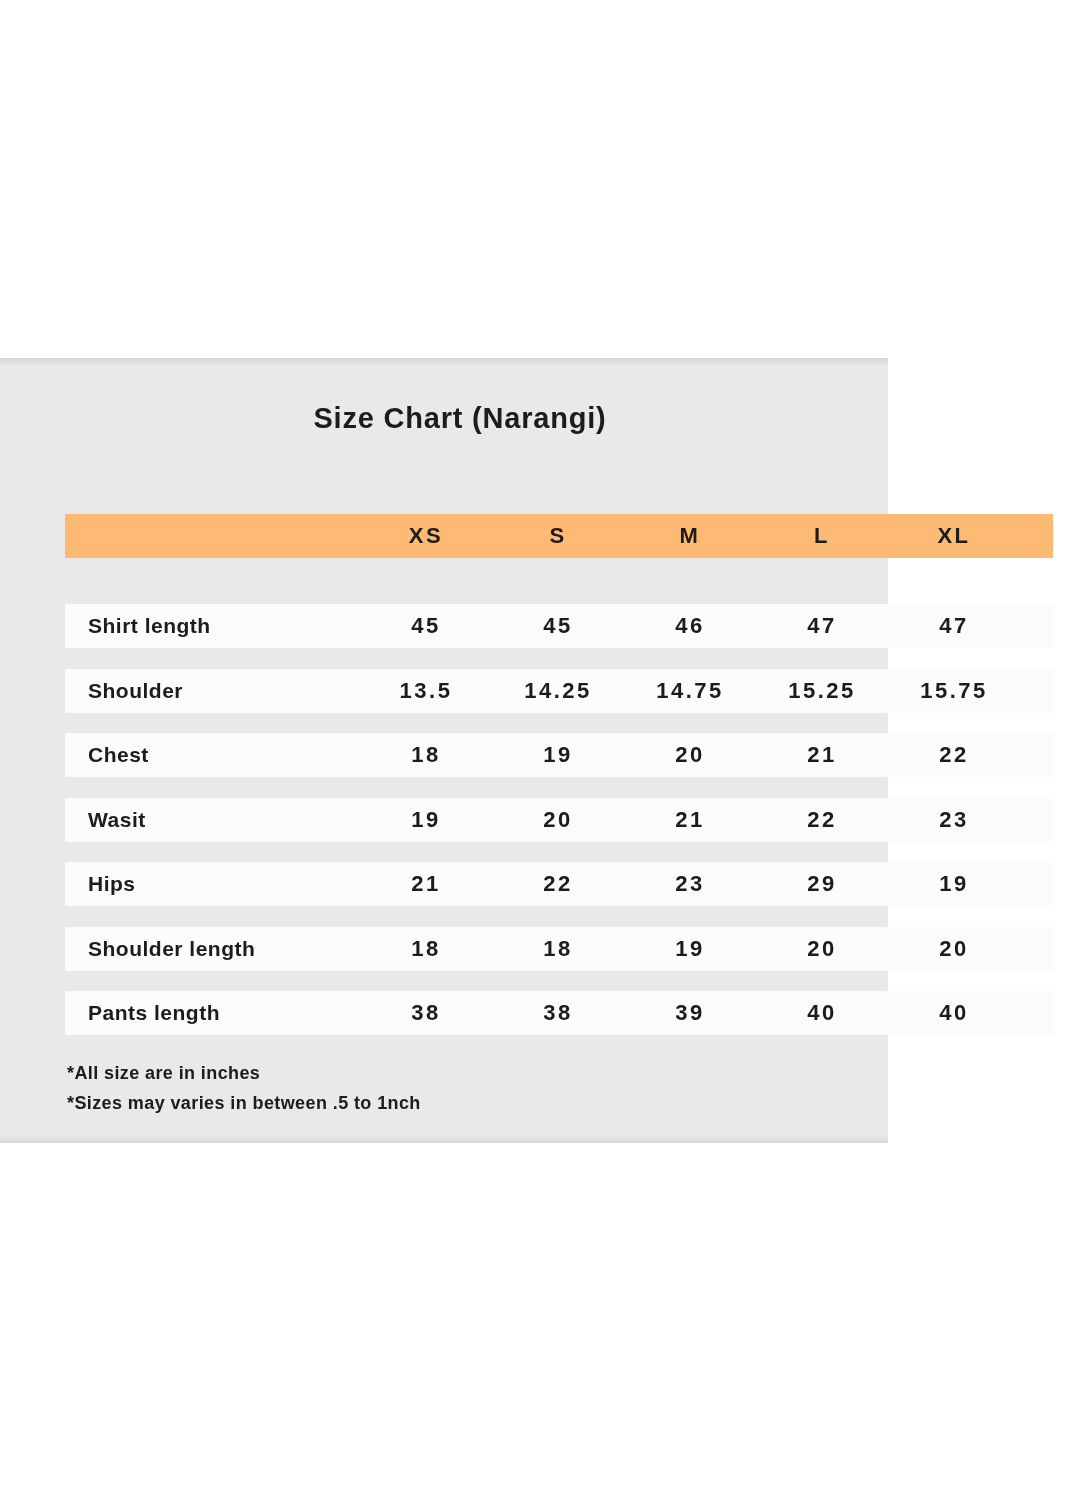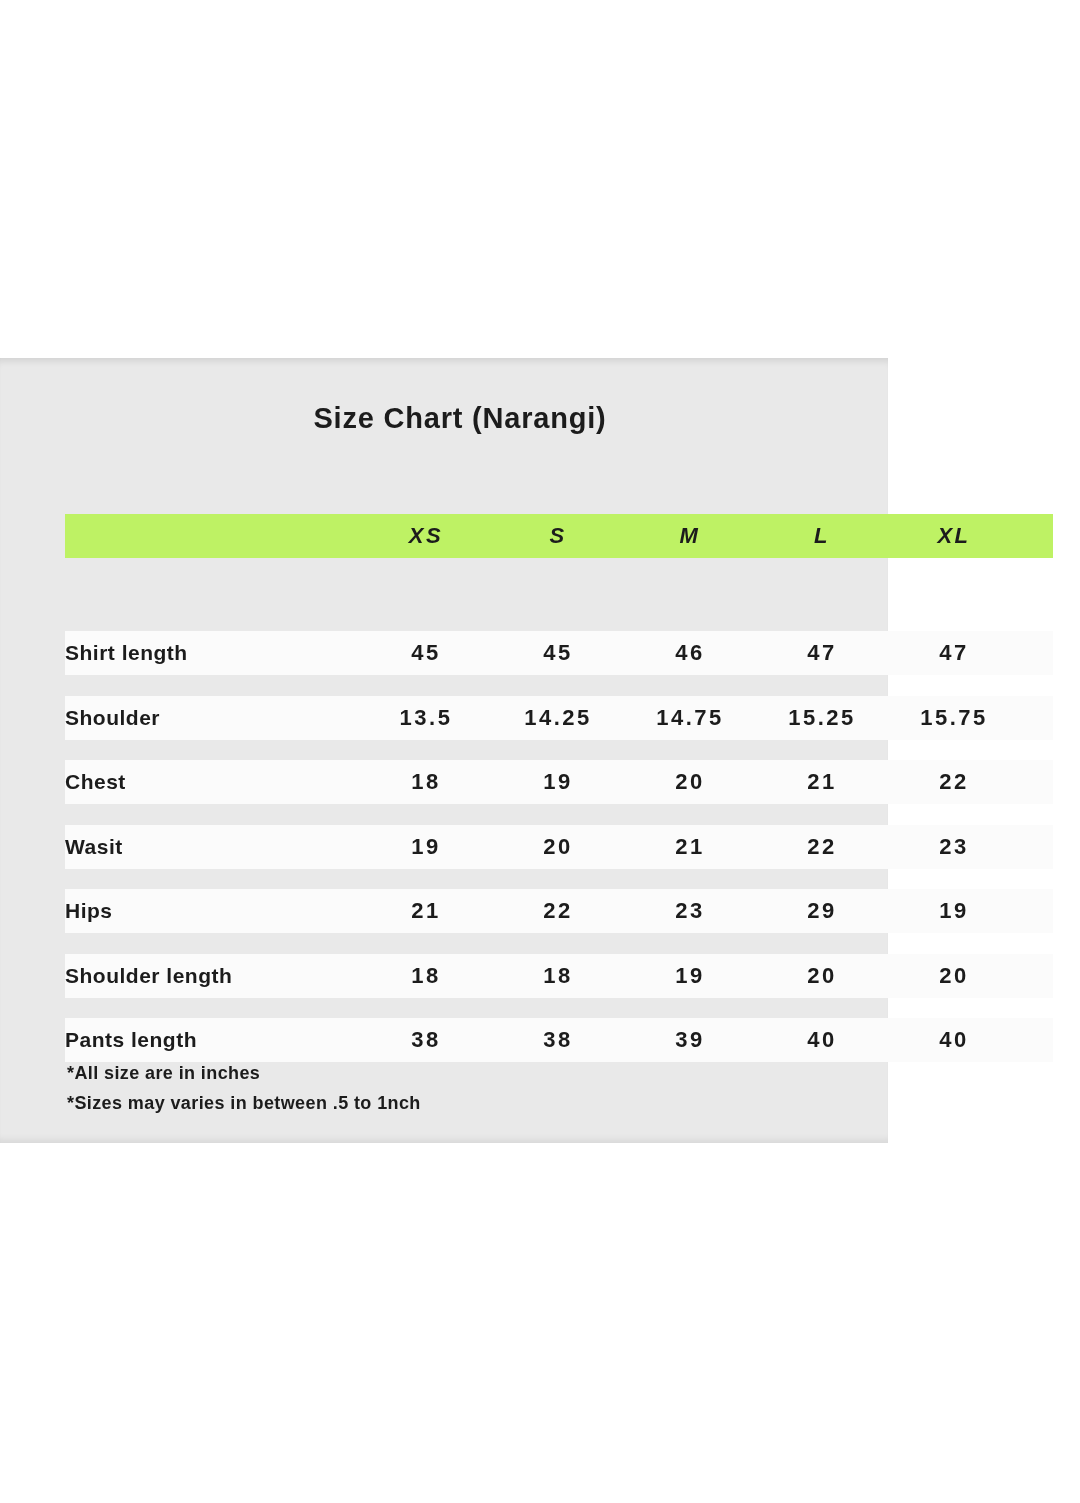--- a/index.html
+++ b/index.html
@@ -43,35 +43,35 @@
     left: 65px;
     width: 988px;
   }
   .row {
     display: grid;
     grid-template-columns: 295px repeat(5, 132px);
     align-items: center;
     height: 44px;
   }
   .row.header {
-    background: #bef264;
-    margin-bottom: 73px;
-    font-style: italic;
+    background: #fdba74;
+    margin-bottom: 46px;
   }
   .row.band {
     background: #fbfbfb;
     margin-bottom: 20.5px;
   }
   .cell {
     color: #1c1c1c;
     font-weight: 700;
     line-height: 44px;
     white-space: nowrap;
   }
   .cell.label {
+    padding-left: 23px;
     font-size: 21px;
     letter-spacing: 0.5px;
     text-align: left;
   }
   .cell.num {
     text-align: center;
     font-size: 22px;
     letter-spacing: 2.5px;
   }
   .footnotes {

